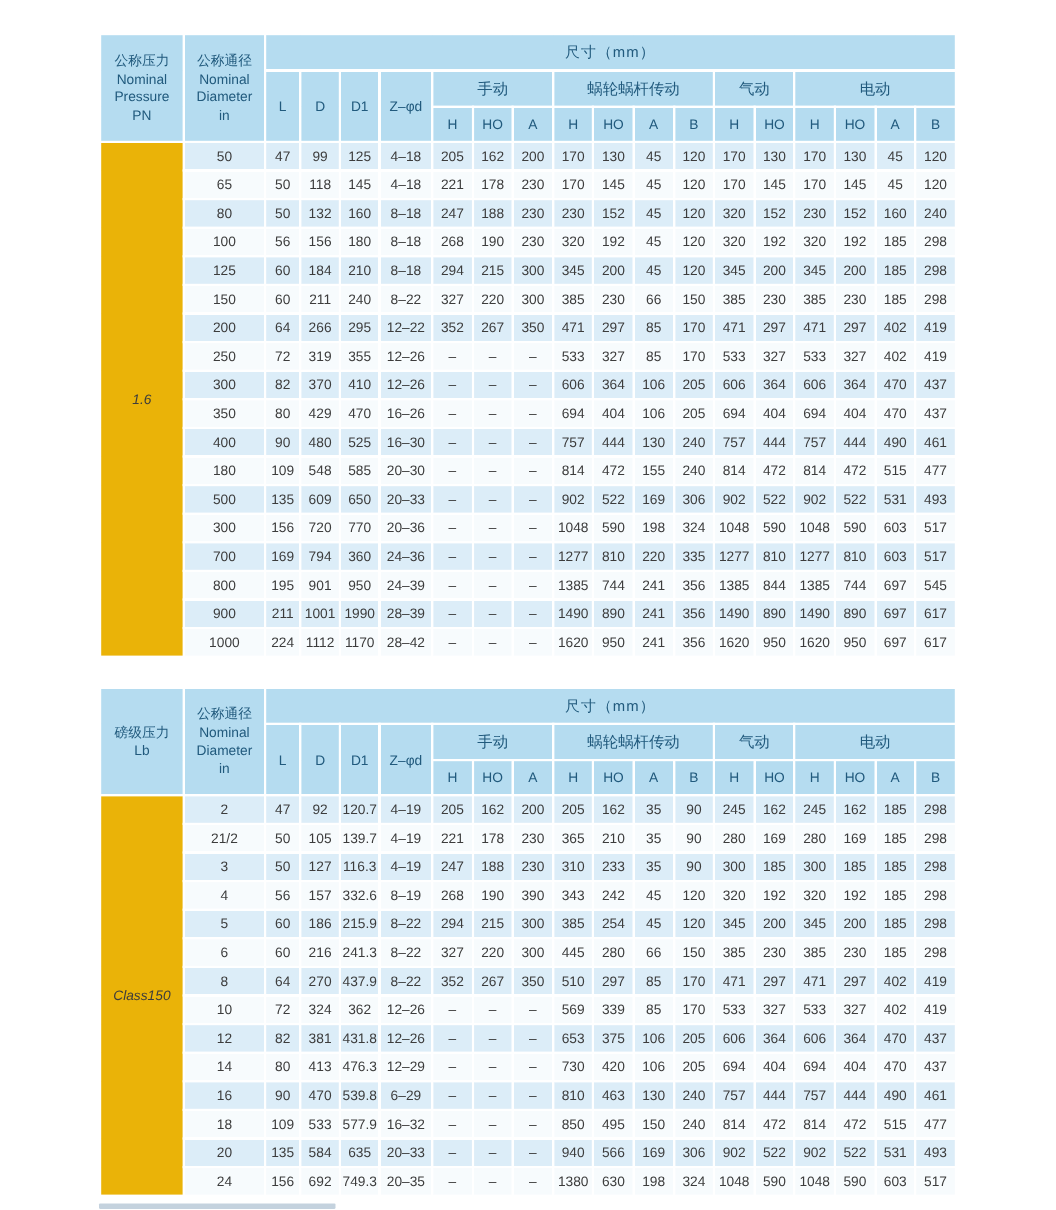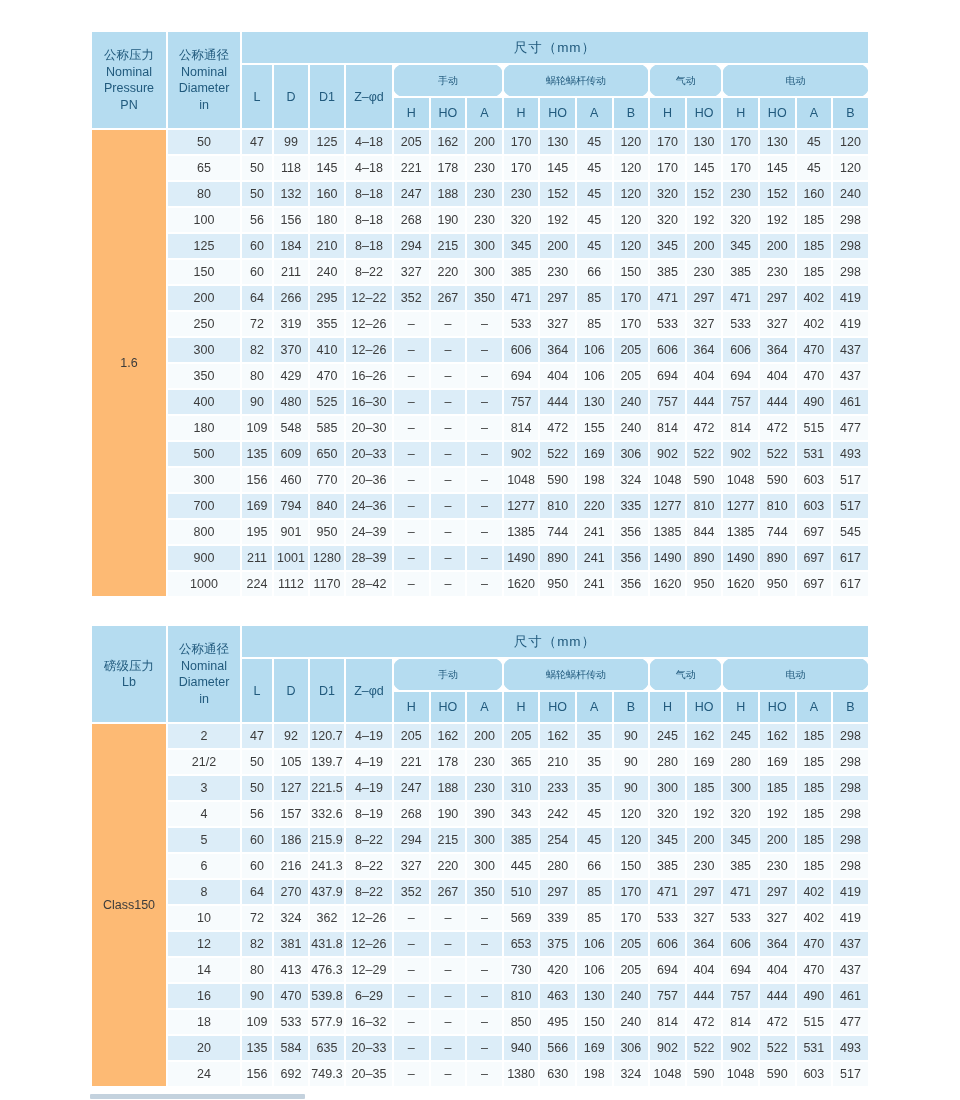--- a/index.html
+++ b/index.html
@@ -3,27 +3,27 @@
 <meta charset="utf-8">
 <style>
   * { margin: 0; padding: 0; box-sizing: border-box; }
   html, body { width: 960px; height: 1100px; background: #ffffff; }
   body { font-family: "Liberation Sans", "DejaVu Sans", sans-serif; position: relative; }
   .page { position: absolute; left: 90px; top: 30px; width: 778px; }
   .spec-table { border-collapse: collapse; table-layout: fixed; width: 778px; border-top: 1px solid #e2e8ec; }
   .spec-table th, .spec-table td { border: 2px solid #ffffff; text-align: center; vertical-align: middle; overflow: hidden; white-space: nowrap; }
   .spec-table thead th { background: #b5dcf0; color: #215a7d; font-weight: normal; }
   .size-cell { height: 33px; font-size: 13.5px; letter-spacing: 1px; }
-  .group-col { height: 33px; font-size: 10px; border-radius: 11px; }
+  .group-col { height: 33px; font-size: 14px; }
   .sub-col { height: 32px; font-size: 12.5px; }
   .corner-cell { font-size: 12.5px; }
   .hdr-line { line-height: 1.32; }
   .base-col { font-size: 12.5px; }
   .spec-table tbody td { height: 26px; font-size: 12.5px; color: #3c3c3c; }
-  td.pressure-value { background: #fdba74; color: #215a7d; font-size: 13px; }
+  td.pressure-value { background: #eab308; color: #215a7d; font-size: 13px; font-style: italic; }
   .row-blue .dn-cell, .row-blue .val-cell { background: #dcedf8; }
   .row-white .dn-cell, .row-white .val-cell { background: #f7fbfd; }
   .table-gap { height: 26px; }
   .bottom-artifact { position: absolute; left: 0px; top: 1064px; width: 215px; height: 5px; background: #2a5f8a; opacity: 0.28; border-radius: 1px; }
 </style>
 </head>
 <body>
 
 <div class="page">
   <div id="table-0">
@@ -349,42 +349,42 @@
             <td class="val-cell">902</td>
             <td class="val-cell">522</td>
             <td class="val-cell">902</td>
             <td class="val-cell">522</td>
             <td class="val-cell">531</td>
             <td class="val-cell">493</td>
           </tr>
           <tr class="row-white">
             <td class="dn-cell">300</td>
             <td class="val-cell">156</td>
-            <td class="val-cell">460</td>
+            <td class="val-cell">720</td>
             <td class="val-cell">770</td>
             <td class="val-cell">20–36</td>
             <td class="val-cell">–</td>
             <td class="val-cell">–</td>
             <td class="val-cell">–</td>
             <td class="val-cell">1048</td>
             <td class="val-cell">590</td>
             <td class="val-cell">198</td>
             <td class="val-cell">324</td>
             <td class="val-cell">1048</td>
             <td class="val-cell">590</td>
             <td class="val-cell">1048</td>
             <td class="val-cell">590</td>
             <td class="val-cell">603</td>
             <td class="val-cell">517</td>
           </tr>
           <tr class="row-blue">
             <td class="dn-cell">700</td>
             <td class="val-cell">169</td>
             <td class="val-cell">794</td>
-            <td class="val-cell">840</td>
+            <td class="val-cell">360</td>
             <td class="val-cell">24–36</td>
             <td class="val-cell">–</td>
             <td class="val-cell">–</td>
             <td class="val-cell">–</td>
             <td class="val-cell">1277</td>
             <td class="val-cell">810</td>
             <td class="val-cell">220</td>
             <td class="val-cell">335</td>
             <td class="val-cell">1277</td>
             <td class="val-cell">810</td>
@@ -410,21 +410,21 @@
             <td class="val-cell">844</td>
             <td class="val-cell">1385</td>
             <td class="val-cell">744</td>
             <td class="val-cell">697</td>
             <td class="val-cell">545</td>
           </tr>
           <tr class="row-blue">
             <td class="dn-cell">900</td>
             <td class="val-cell">211</td>
             <td class="val-cell">1001</td>
-            <td class="val-cell">1280</td>
+            <td class="val-cell">1990</td>
             <td class="val-cell">28–39</td>
             <td class="val-cell">–</td>
             <td class="val-cell">–</td>
             <td class="val-cell">–</td>
             <td class="val-cell">1490</td>
             <td class="val-cell">890</td>
             <td class="val-cell">241</td>
             <td class="val-cell">356</td>
             <td class="val-cell">1490</td>
             <td class="val-cell">890</td>
@@ -559,21 +559,21 @@
             <td class="val-cell">169</td>
             <td class="val-cell">280</td>
             <td class="val-cell">169</td>
             <td class="val-cell">185</td>
             <td class="val-cell">298</td>
           </tr>
           <tr class="row-blue">
             <td class="dn-cell">3</td>
             <td class="val-cell">50</td>
             <td class="val-cell">127</td>
-            <td class="val-cell">221.5</td>
+            <td class="val-cell">116.3</td>
             <td class="val-cell">4–19</td>
             <td class="val-cell">247</td>
             <td class="val-cell">188</td>
             <td class="val-cell">230</td>
             <td class="val-cell">310</td>
             <td class="val-cell">233</td>
             <td class="val-cell">35</td>
             <td class="val-cell">90</td>
             <td class="val-cell">300</td>
             <td class="val-cell">185</td>

